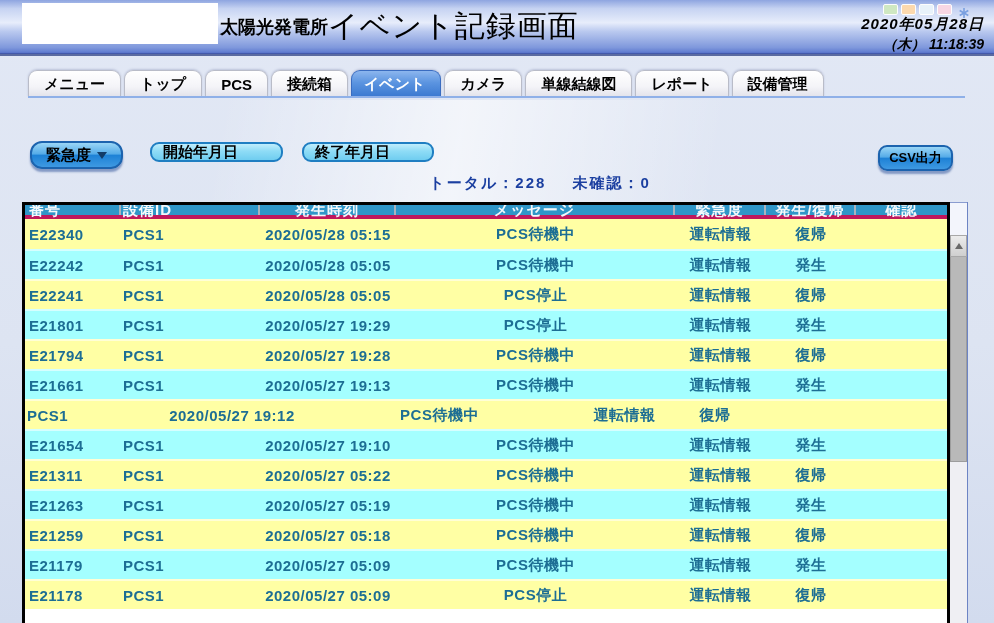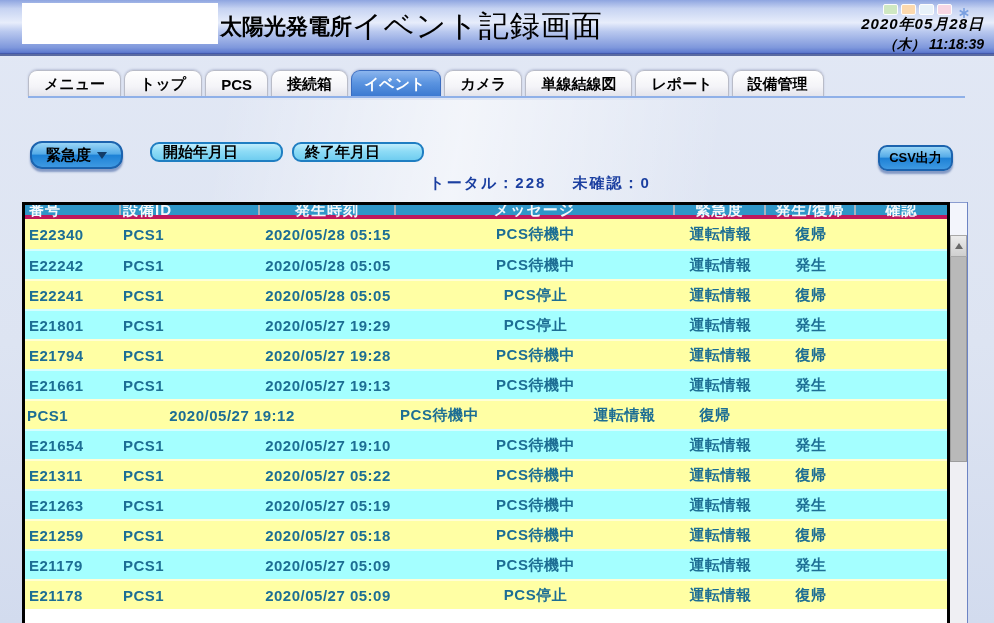--- a/index.html
+++ b/index.html
@@ -9,21 +9,21 @@
     background:linear-gradient(180deg,#e2e8f5 0%,#dde4f2 55%,#d2dbee 100%); overflow:hidden; }
   .sheen { position:absolute; left:0; top:100px; width:994px; height:110px; pointer-events:none;
     background:linear-gradient(100deg, rgba(255,255,255,0) 22%, rgba(255,255,255,.6) 46%, rgba(255,255,255,0) 72%); }
 
   
   .topbar { position:absolute; left:0; top:0; width:994px; height:56px;
     background:linear-gradient(180deg,#8ea5e0 0%,#c6d3f2 16%,#e7edfb 42%,#bac9ef 58%,#7f98dc 88%,#5f7bd0 97%,#36489a 100%);
     border-bottom:2px solid #5a6aa0; }
   .logo-box { position:absolute; left:22px; top:3px; width:196px; height:41px; background:#fff; }
   .title-wrap { position:absolute; left:220px; top:6px; display:flex; align-items:flex-end; color:#000; white-space:nowrap; }
-  .title-prefix { font-size:22px; font-weight:bold; line-height:38px; }
+  .title-prefix { font-size:18px; font-weight:bold; line-height:38px; }
   .title-main { font-size:30px; font-weight:500; line-height:40px; letter-spacing:1px; }
   .status-squares { position:absolute; right:42px; top:4px; display:flex; gap:3px; align-items:center; }
   .sq { width:15px; height:11px; border:1px solid #fdfdfd; border-radius:2px; }
   .snow { position:absolute; right:24px; top:5px; width:12px; height:12px; }
   .datetime { position:absolute; right:10px; top:15px; text-align:right; color:#000; font-style:italic; }
   .datetime .l1 { font-size:15px; font-weight:bold; letter-spacing:1px; }
   .datetime .l2 { font-size:14px; font-weight:bold; margin-top:2px; }
 
   
   .tabbar { position:absolute; left:28px; top:69px; display:flex; align-items:flex-end; height:28px; }
@@ -38,21 +38,21 @@
   .btn-blue { display:flex; align-items:center; justify-content:center;
     background:linear-gradient(180deg,#9ad6f6 0%,#56ace8 45%,#1e82d6 52%,#3e99e2 100%);
     border:2px solid #1c63ae; border-radius:12px; font-weight:bold; color:#000;
     box-shadow:0 3px 2px rgba(20,60,140,.45); cursor:pointer; }
   .urgency-btn { position:absolute; left:30px; top:141px; width:93px; height:28px; font-size:15px; gap:6px; }
   .caret { width:0; height:0; border-left:5px solid transparent; border-right:5px solid transparent; border-top:7px solid #123c68; }
   .date-field { position:absolute; top:142px; height:20px; display:flex; align-items:center; padding-left:11px;
     background:linear-gradient(180deg,#c0eefc 0%,#8edcf6 45%,#6fcdf0 100%);
     border:2px solid #1f7ec2; border-radius:9px; font-size:15px; font-weight:bold; color:#000; cursor:text; }
   .start-field { left:150px; width:133px; }
-  .end-field { left:292px; width:132px; }
+  .end-field { left:302px; width:132px; }
   .csv-btn { position:absolute; left:878px; top:145px; width:75px; height:26px; font-size:13px; border-radius:9px; }
   .totals { position:absolute; left:86px; top:174px; width:908px; text-align:center;
     color:#1b3fa0; font-size:15px; font-weight:bold; letter-spacing:2px; }
   .totals .gap { display:inline-block; width:26px; }
 
   
   .etable { position:absolute; left:22px; top:202px; width:928px; height:421px;
     border:3px solid #000; border-bottom:none; background:#fff; overflow:hidden; }
   .thead { display:flex; height:14px; background:var(--header-bg,#2f96c8); border-bottom:4px solid #be185d; }
   .th { display:flex; align-items:center; justify-content:center; color:#f4f8fb; font-size:15px; font-weight:bold;

